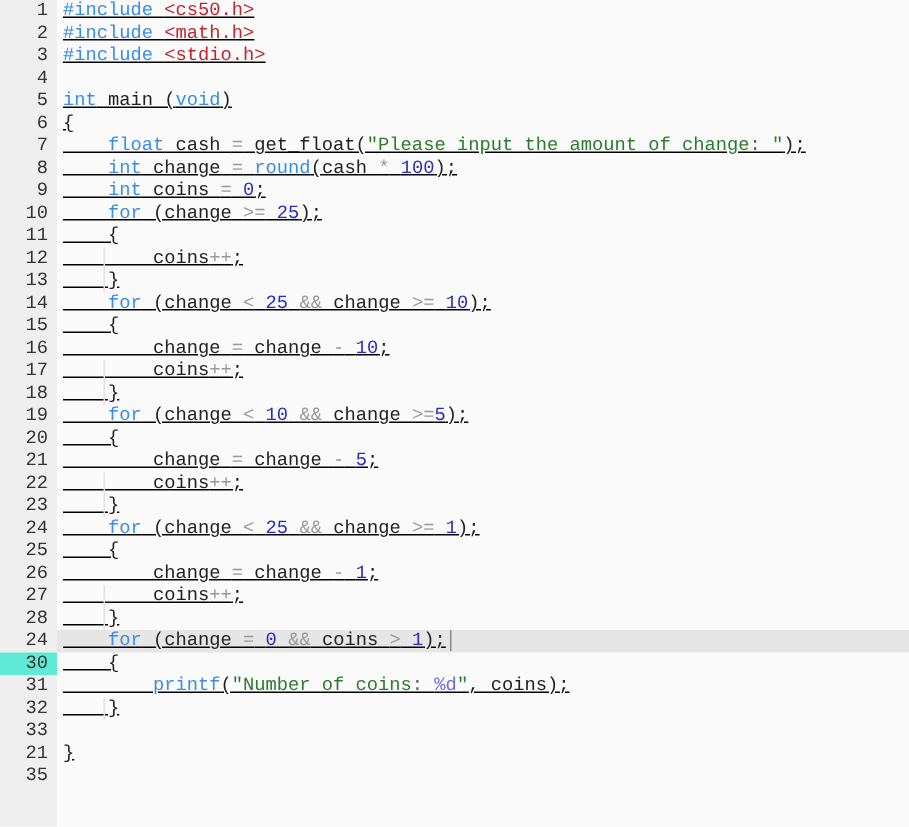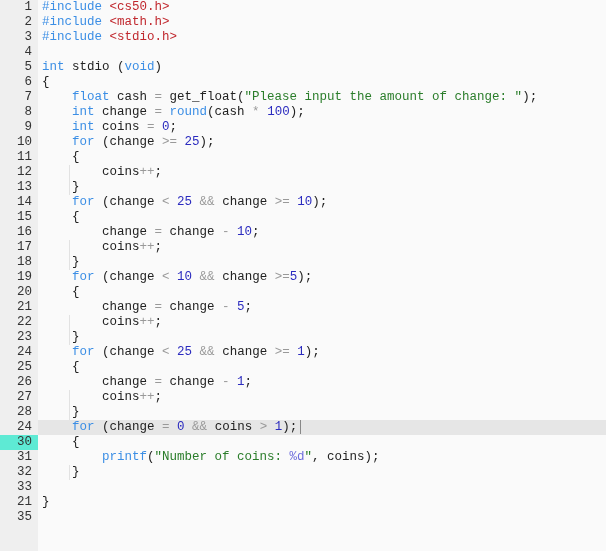--- a/index.html
+++ b/index.html
@@ -6,21 +6,21 @@
   body {
     width: 606px; height: 551px; overflow: hidden;
     background: #fafafa;
     font-family: "Liberation Mono", "DejaVu Sans Mono", monospace;
     font-size: 12.5px;
   }
   .editor { position: relative; width: 606px; height: 551px; display: flex; }
   .gutter {
     width: 38px; background: #efefef; flex: none; padding-top: 0;
   }
-  .code { flex: 1; position: relative; background: #fafafa; }
+  .code { flex: 1; position: relative; background: #fafafa; text-decoration: underline; }
   .line {
     height: 15px; line-height: 15px; white-space: pre; position: relative;
   }
   .gnum {
     height: 15px; line-height: 15px; text-align: right; padding-right: 6px;
     color: #333; box-sizing: border-box; width: 38px;
   }
   .gnum.active { background: #5eead4; }
   .line.active { background: #e6e6e6; }
   .code .line { padding-left: 4px; }
@@ -79,21 +79,21 @@
       <div class="gnum">32</div>
       <div class="gnum">33</div>
       <div class="gnum">21</div>
       <div class="gnum">35</div>
     </div>
   <div class="code" id="code">
       <div class="line"><span class="tok-pp">#include</span><span class="tok-plain"> </span><span class="tok-inc">&lt;cs50.h&gt;</span></div>
       <div class="line"><span class="tok-pp">#include</span><span class="tok-plain"> </span><span class="tok-inc">&lt;math.h&gt;</span></div>
       <div class="line"><span class="tok-pp">#include</span><span class="tok-plain"> </span><span class="tok-inc">&lt;stdio.h&gt;</span></div>
       <div class="line"></div>
-      <div class="line"><span class="tok-kw">int</span><span class="tok-plain"> stdio (</span><span class="tok-kw">void</span><span class="tok-plain">)</span></div>
+      <div class="line"><span class="tok-kw">int</span><span class="tok-plain"> main (</span><span class="tok-kw">void</span><span class="tok-plain">)</span></div>
       <div class="line"><span class="tok-plain">{</span></div>
       <div class="line"><span class="tok-plain">    </span><span class="tok-kw">float</span><span class="tok-plain"> cash </span><span class="tok-op">=</span><span class="tok-plain"> get_float(</span><span class="tok-str">"Please input the amount of change: "</span><span class="tok-plain">);</span></div>
       <div class="line"><span class="tok-plain">    </span><span class="tok-kw">int</span><span class="tok-plain"> change </span><span class="tok-op">=</span><span class="tok-plain"> </span><span class="tok-kw">round</span><span class="tok-plain">(cash </span><span class="tok-op">*</span><span class="tok-plain"> </span><span class="tok-num">100</span><span class="tok-plain">);</span></div>
       <div class="line"><span class="tok-plain">    </span><span class="tok-kw">int</span><span class="tok-plain"> coins </span><span class="tok-op">=</span><span class="tok-plain"> </span><span class="tok-num">0</span><span class="tok-plain">;</span></div>
       <div class="line"><span class="tok-plain">    </span><span class="tok-kw">for</span><span class="tok-plain"> (change </span><span class="tok-op">&gt;=</span><span class="tok-plain"> </span><span class="tok-num">25</span><span class="tok-plain">);</span></div>
       <div class="line"><span class="tok-plain">    {</span></div>
       <div class="line"><span class="tok-plain">        coins</span><span class="tok-op">++</span><span class="tok-plain">;</span></div>
       <div class="line"><span class="tok-plain">    }</span></div>
       <div class="line"><span class="tok-plain">    </span><span class="tok-kw">for</span><span class="tok-plain"> (change </span><span class="tok-op">&lt;</span><span class="tok-plain"> </span><span class="tok-num">25</span><span class="tok-plain"> </span><span class="tok-op">&amp;&amp;</span><span class="tok-plain"> change </span><span class="tok-op">&gt;=</span><span class="tok-plain"> </span><span class="tok-num">10</span><span class="tok-plain">);</span></div>
       <div class="line"><span class="tok-plain">    {</span></div>

